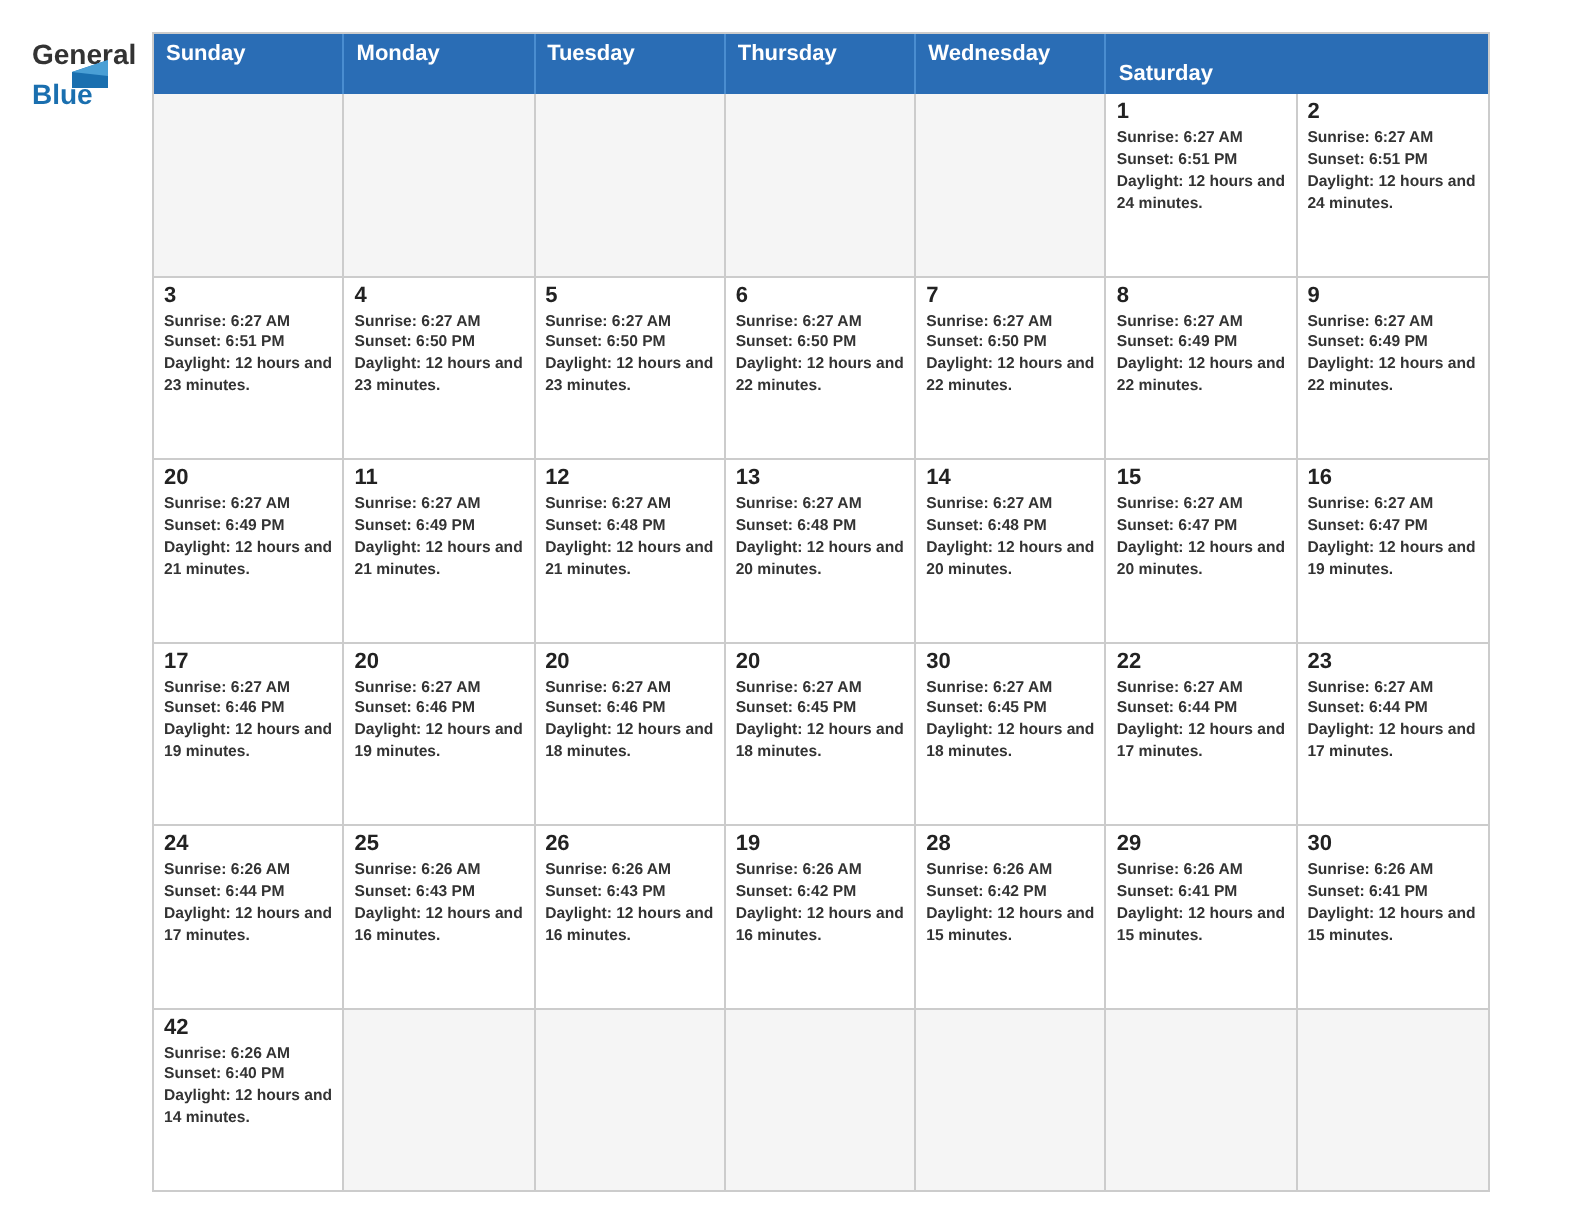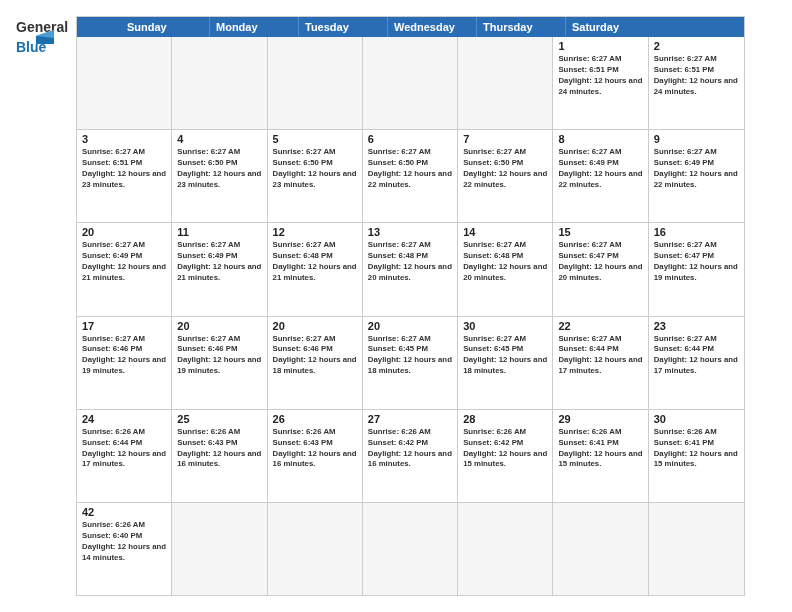--- a/index.html
+++ b/index.html
@@ -42,31 +42,30 @@
     .calendar {
       flex: 1;
       display: flex;
       flex-direction: column;
       border: 1px solid #ccc;
     }
     .cal-header {
       display: grid;
       grid-template-columns: repeat(7, 1fr);
       background: #2a6db5;
-      padding-left: 44px;
     }
     .cal-header-cell {
       color: #fff;
       font-size: 11px;
       font-weight: bold;
       padding: 4px 6px;
       border-right: 1px solid #4a8dd0;
       text-align: left;
     }
-    .cal-header-cell:last-child { border-right: none; }
+    .cal-header-cell:last-child { border-right: none; margin-top: 10px; }
     .cal-body {
       display: flex;
       flex-direction: column;
       flex: 1;
     }
     .cal-row {
       display: grid;
       grid-template-columns: repeat(7, 1fr);
       flex: 1;
       border-top: 1px solid #ccc;
@@ -114,22 +113,22 @@
       <div class="month-year"></div>
       <div class="location"></div>
     </div>
   </div>
 
   <div class="calendar">
     <div class="cal-header">
     <div class="cal-header-cell">Sunday</div>
         <div class="cal-header-cell">Monday</div>
         <div class="cal-header-cell">Tuesday</div>
+        <div class="cal-header-cell">Thursday</div>
         <div class="cal-header-cell">Wednesday</div>
-        <div class="cal-header-cell">Thursday</div>
         <div class="cal-header-cell">Saturday</div>
       </div>
     <div class="cal-body">
     <div class="cal-row">
           <div class="cal-cell empty"></div>
           <div class="cal-cell empty"></div>
           <div class="cal-cell empty"></div>
           <div class="cal-cell empty"></div>
           <div class="cal-cell empty"></div>
           <div class="cal-cell">
@@ -290,21 +289,21 @@
 Sunset: 6:43 PM
 Daylight: 12 hours and 16 minutes.</div>
           </div>
           <div class="cal-cell">
             <span class="day-num">26</span>
             <div class="day-info" style="white-space: pre-line;">Sunrise: 6:26 AM
 Sunset: 6:43 PM
 Daylight: 12 hours and 16 minutes.</div>
           </div>
           <div class="cal-cell">
-            <span class="day-num">27</span>
+            <span class="day-num">19</span>
             <div class="day-info" style="white-space: pre-line;">Sunrise: 6:26 AM
 Sunset: 6:42 PM
 Daylight: 12 hours and 16 minutes.</div>
           </div>
           <div class="cal-cell">
             <span class="day-num">28</span>
             <div class="day-info" style="white-space: pre-line;">Sunrise: 6:26 AM
 Sunset: 6:42 PM
 Daylight: 12 hours and 15 minutes.</div>
           </div>

